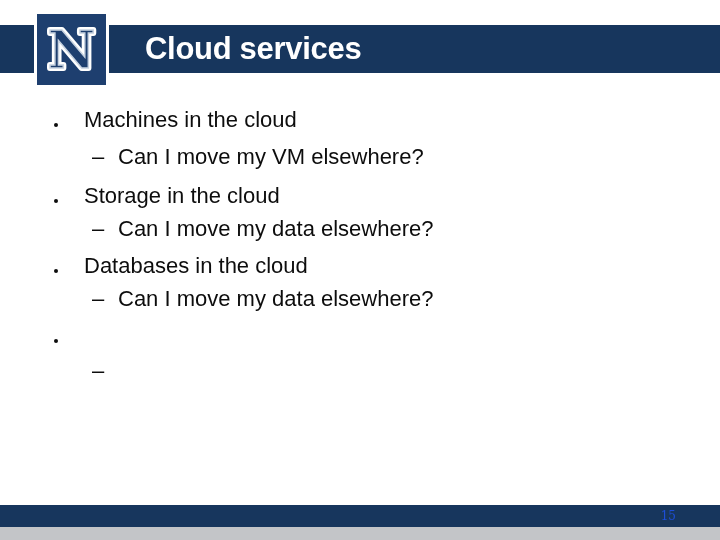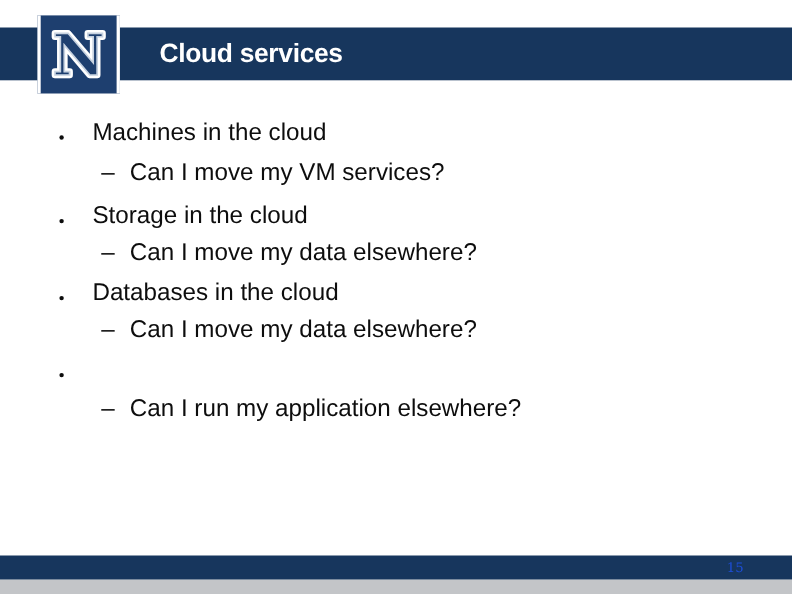--- a/index.html
+++ b/index.html
@@ -2,21 +2,21 @@
 <html><head>
 <meta charset="utf-8">
 <style>
   html,body{margin:0;padding:0;}
   body{width:720px;height:540px;background:#fff;font-family:"Liberation Sans",sans-serif;overflow:hidden;}
   .slide{position:relative;width:720px;height:540px;background:#ffffff;overflow:hidden;}
 
   
   .header-bar{position:absolute;left:0;top:25px;width:720px;height:48px;background:#17365d;}
   .slide-title{position:absolute;left:145px;top:25px;height:48px;line-height:48px;
-    font-size:24px;font-weight:bold;color:#ffffff;letter-spacing:-0.3px;white-space:nowrap;}
+    font-size:31px;font-weight:bold;color:#ffffff;letter-spacing:-0.3px;white-space:nowrap;}
   .logo-box{position:absolute;left:34px;top:14px;width:69px;height:71px;background:#1e3f6f;
     border-left:3px solid #ffffff;border-right:3px solid #ffffff;}
   .logo-box svg{position:absolute;left:0;top:0;}
 
   
   .line{position:absolute;white-space:nowrap;color:#0d0d0d;}
   .main-line{font-size:22px;line-height:26px;left:84px;}
   .sub-line{font-size:22px;line-height:22px;left:118px;}
   .bullet-dot{position:absolute;left:54px;width:4px;height:4px;border-radius:50%;background:#0d0d0d;overflow:hidden;color:transparent;}
   .sub-dash{position:absolute;left:92px;font-size:22px;line-height:22px;color:#0d0d0d;}
@@ -37,33 +37,32 @@
     <svg width="69" height="71" viewBox="0 0 69 71">
       <text x="34.5" y="54" text-anchor="middle" font-family="DejaVu Serif, serif" font-weight="bold" font-size="52" fill="none" stroke="#ffffff" stroke-width="6" stroke-linejoin="round">N</text>
       <text x="34.5" y="54" text-anchor="middle" font-family="DejaVu Serif, serif" font-weight="bold" font-size="52" fill="#1e3f6f" stroke="#c7d2e0" stroke-width="1.5">N</text>
     </svg>
   </div>
   <div class="slide-title">Cloud services</div>
 
   <span class="bullet-dot" style="top:123px"></span>
   <div class="line main-line" style="top:107px">Machines in the cloud</div>
   <span class="sub-dash" style="top:146px">–</span>
-  <div class="line sub-line" style="top:146px">Can I move my VM services?</div>
+  <div class="line sub-line" style="top:146px">Can I move my VM elsewhere?</div>
 
   <span class="bullet-dot" style="top:199px"></span>
   <div class="line main-line" style="top:183px">Storage in the cloud</div>
   <span class="sub-dash" style="top:218px">–</span>
   <div class="line sub-line" style="top:218px">Can I move my data elsewhere?</div>
 
   <span class="bullet-dot" style="top:269px"></span>
   <div class="line main-line" style="top:253px">Databases in the cloud</div>
   <span class="sub-dash" style="top:288px">–</span>
   <div class="line sub-line" style="top:288px">Can I move my data elsewhere?</div>
 
   <span class="bullet-dot" style="top:339px"></span>
   <span class="sub-dash" style="top:360px">–</span>
-  <div class="line sub-line" style="top:360px">Can I run my application elsewhere?</div>
 
   <div class="footer-bar"></div>
   <div class="page-number">15</div>
   <div class="footer-gray"></div>
 
 </div>
 
 </body></html>

